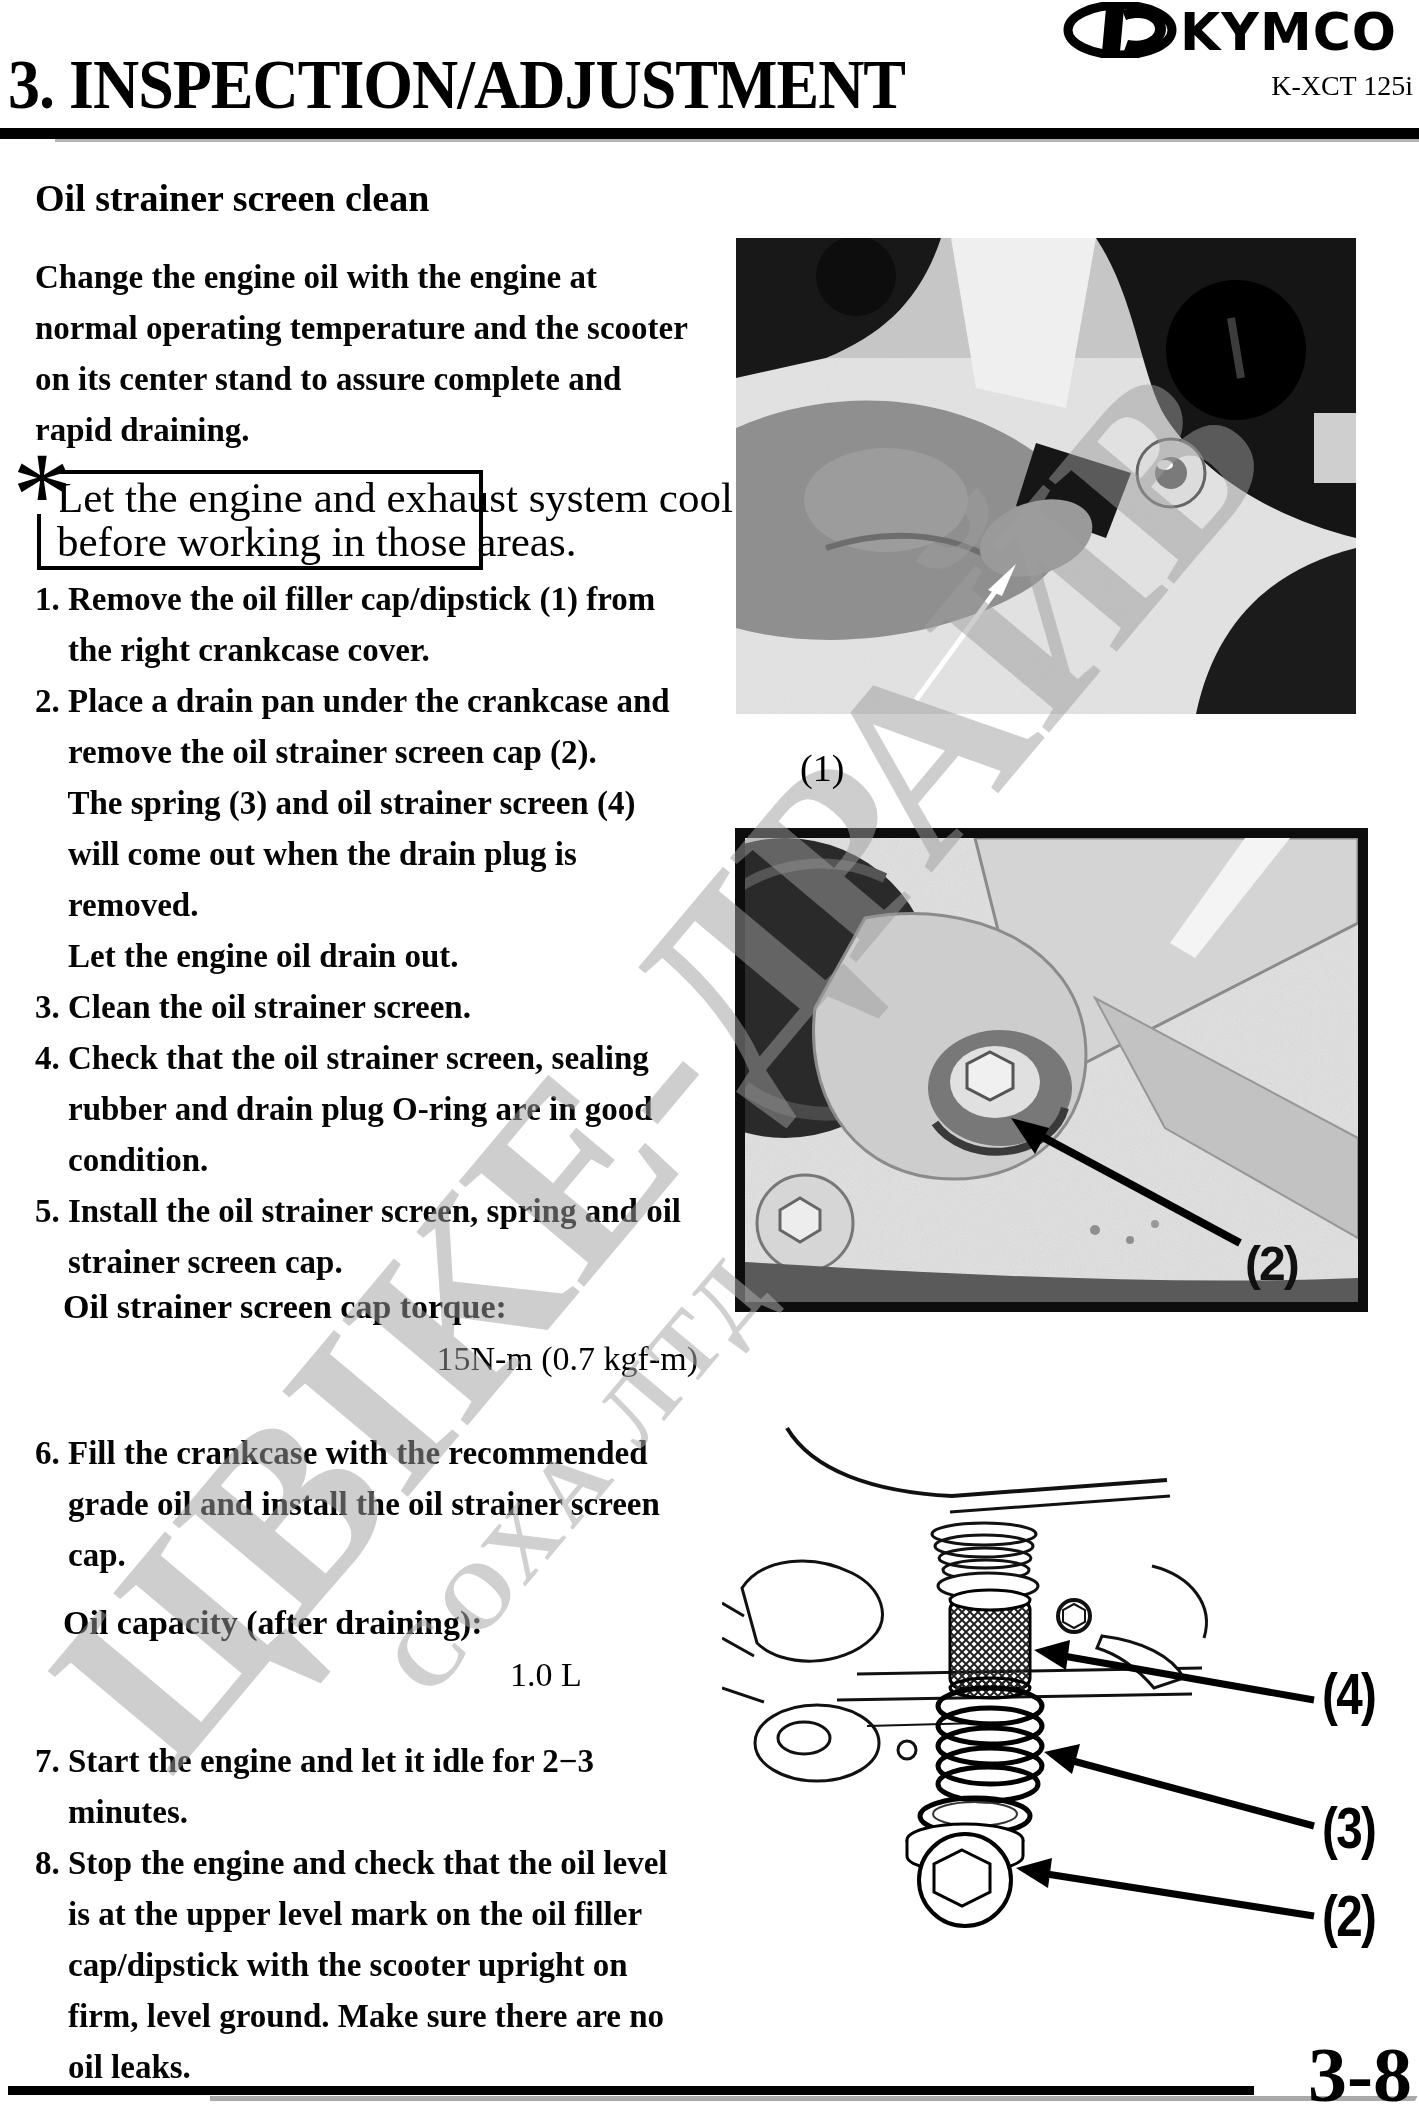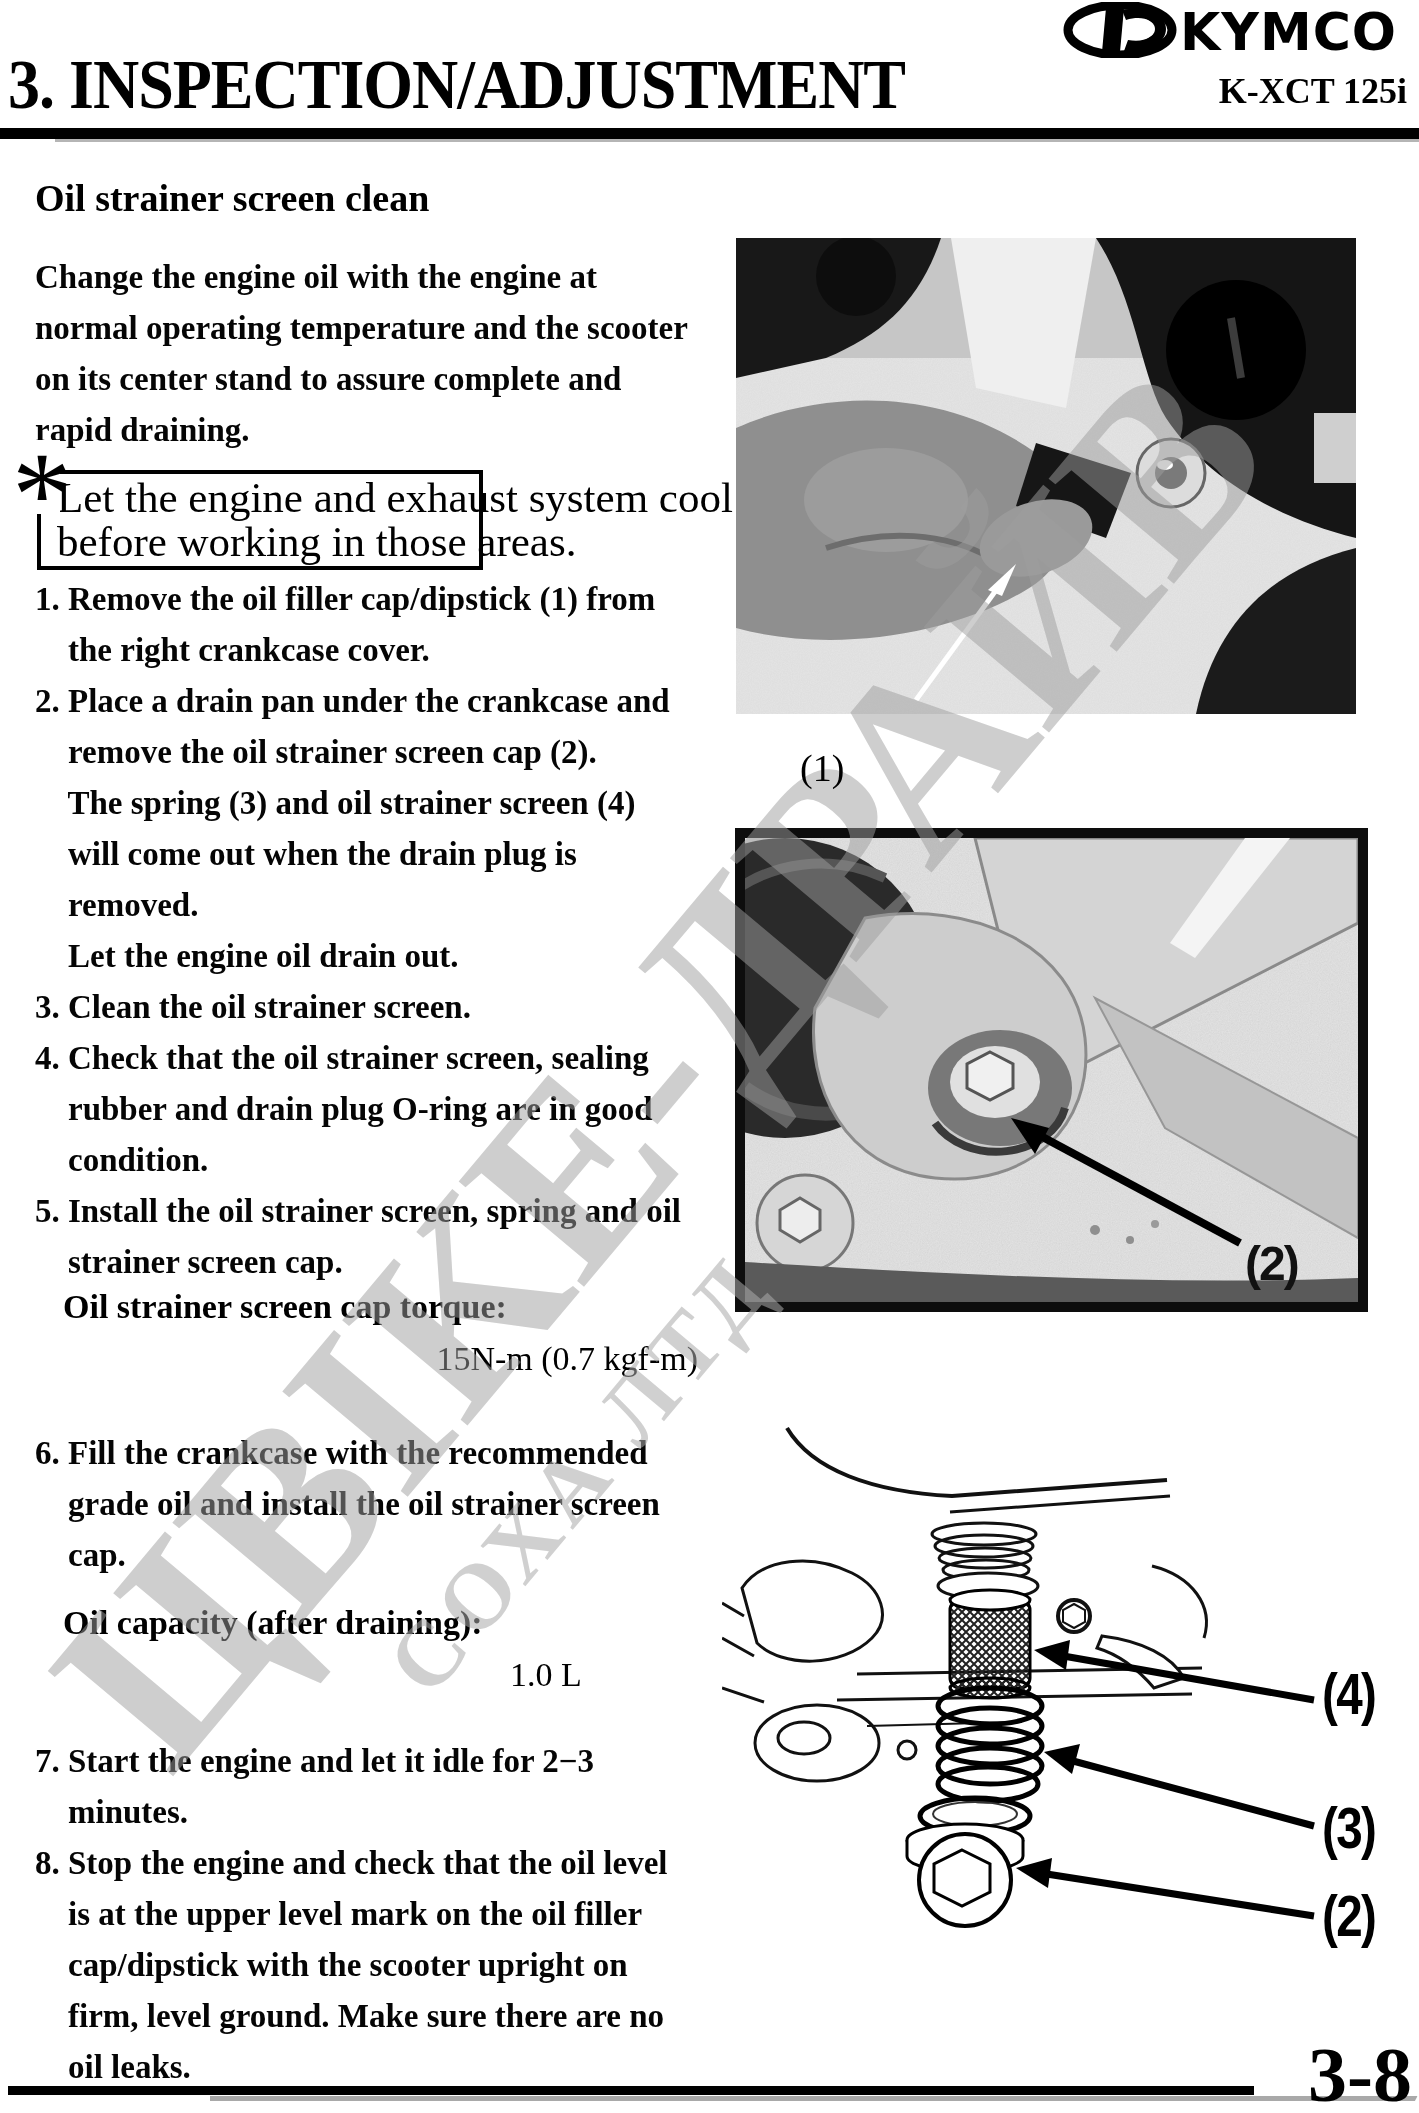--- a/index.html
+++ b/index.html
@@ -4,21 +4,21 @@
 <style>
   html,body{margin:0;padding:0;background:#ffffff;}
   #page{
     position:relative;width:1419px;height:2113px;background:#ffffff;overflow:hidden;
     font-family:"Liberation Serif",serif;color:#000;border-radius:26px;
   }
   .abs{position:absolute;}
   .lines{position:absolute;font-size:33px;line-height:51px;color:#050505;white-space:pre;font-weight:bold;}
   .tline{white-space:pre;}
   #header-title{left:8px;top:44px;font-size:64px;font-weight:bold;letter-spacing:-1px;transform:scale(1.0,1.1);transform-origin:left top;}
-  #header-model{right:12px;top:70px;font-size:36px;font-weight:bold;}
+  #header-model{right:6px;top:70px;font-size:28px;font-weight:normal;}
   #header-rule{left:0;top:128px;width:1419px;height:11px;background:#000;}
   #header-rule2{left:55px;top:139px;width:1364px;height:3px;background:#b5b5b5;}
   #section-heading{left:35px;top:176px;font-size:38px;font-weight:bold;}
   #intro{left:35px;top:252px;}
   #note-box{left:37px;top:470px;width:438px;height:92px;border:4px solid #000;}
   #note-text{left:57px;top:476px;font-size:43px;line-height:44px;white-space:pre;}
   #note-asterisk{left:12px;top:440px;width:48px;height:74px;background:#fff;font-size:120px;line-height:110px;text-align:center;}
   #steps{left:35px;top:574px;}
   #torque-label{left:63px;top:1288px;font-size:34px;font-weight:bold;}
   #torque-value{left:380px;top:1340px;width:318px;font-size:34px;text-align:right;}

